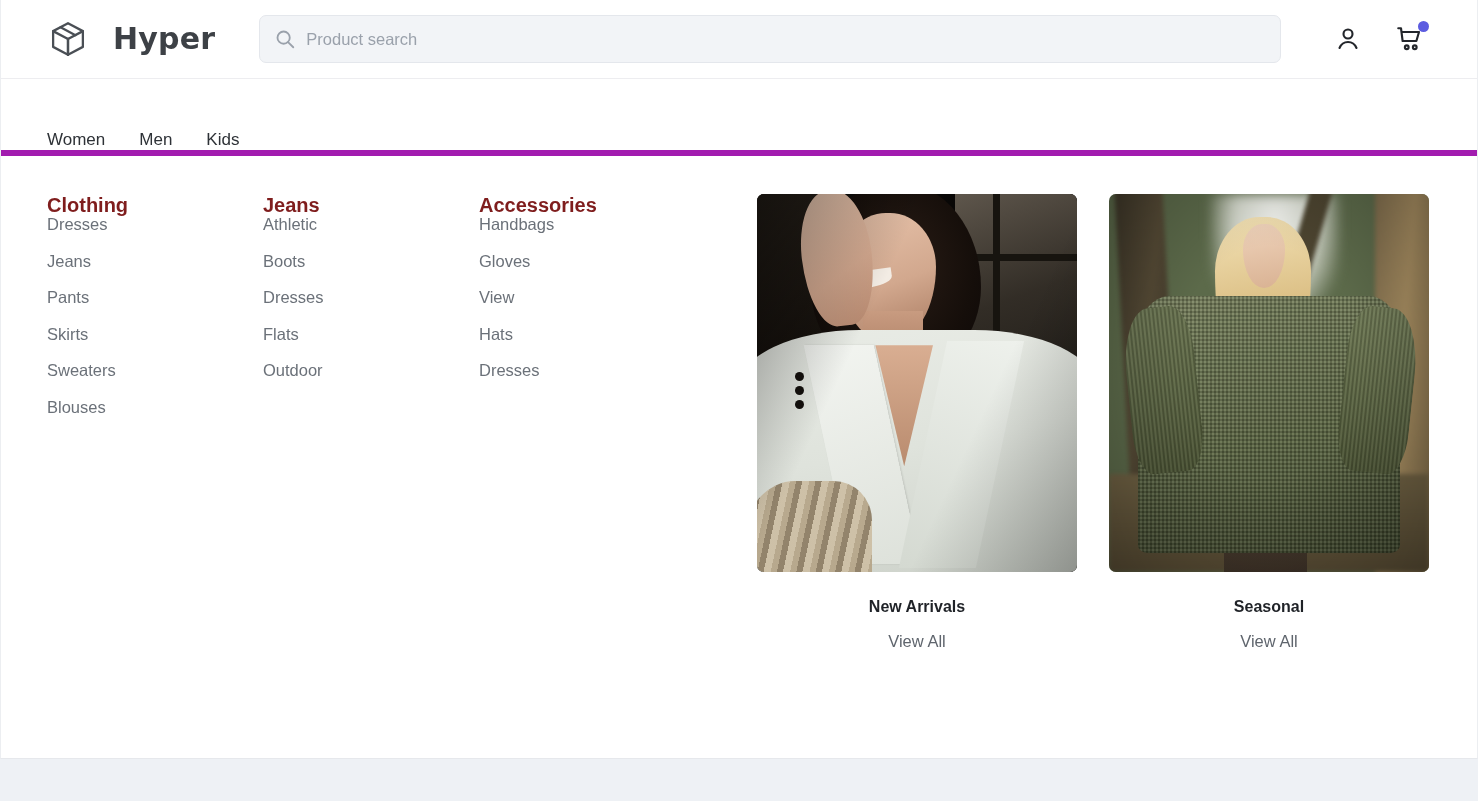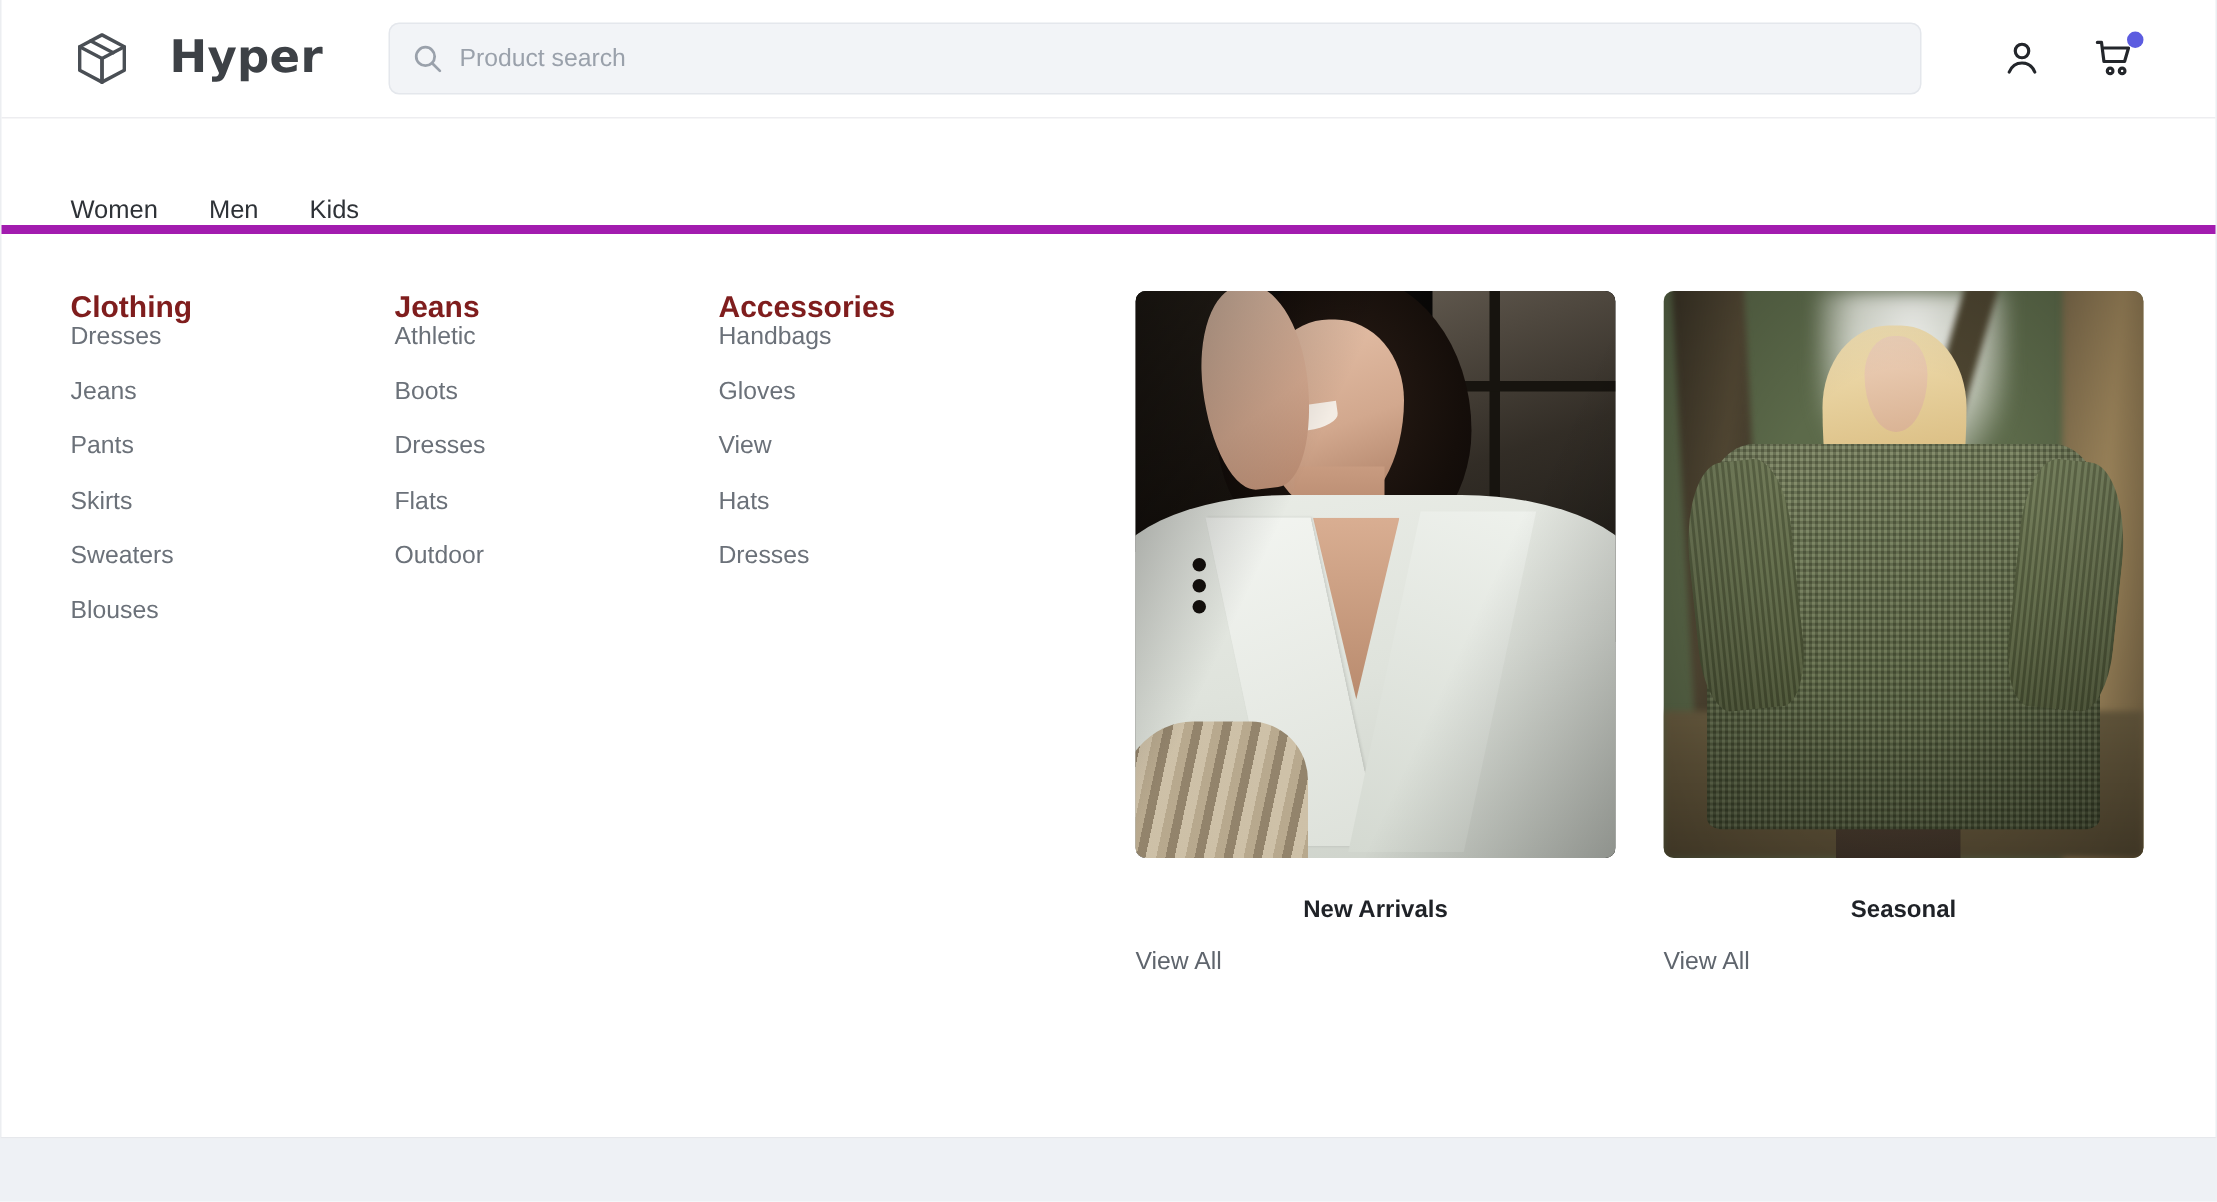--- a/index.html
+++ b/index.html
@@ -213,21 +213,21 @@
     text-align: center;
     font-size: 16px;
     font-weight: 700;
     color: #1f2227;
     margin-top: 26px;
     line-height: 1.1;
   }
 
   .promo-link {
     display: block;
-    text-align: left;
+    text-align: center;
     font-size: 16.5px;
     color: #5f656d;
     margin-top: 16px;
     text-decoration: none;
     cursor: pointer;
   }
 
   
   .art { position: absolute; inset: 0; }
 

